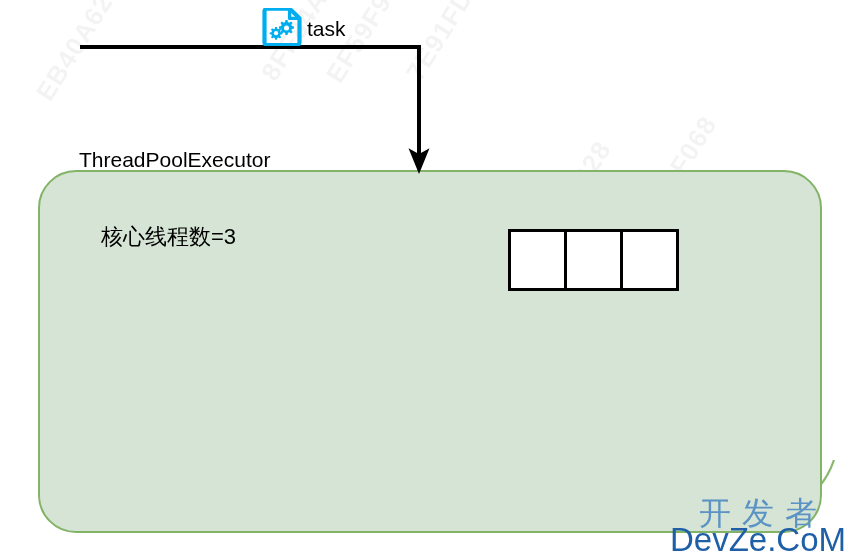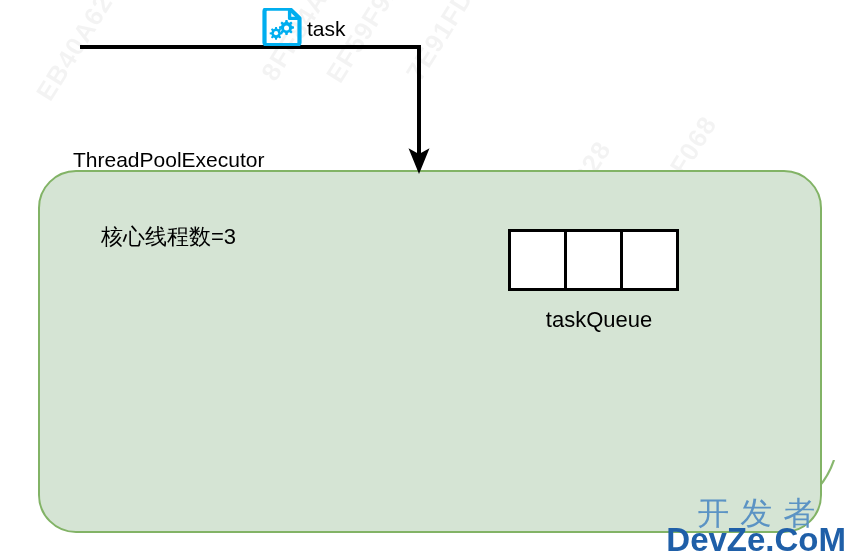--- a/index.html
+++ b/index.html
@@ -69,21 +69,21 @@
     top: 0;
     width: 852px;
     height: 560px;
     z-index: 4;
     pointer-events: none;
   }
 
   
   .tpe-label {
     position: absolute;
-    left: 73px;
+    left: 79px;
     top: 149px;
     font-size: 21px;
     color: #000000;
     line-height: 1;
     z-index: 6;
     white-space: nowrap;
   }
 
   
   .pool-box {
@@ -157,21 +157,21 @@
     color: #5b93c4;
     letter-spacing: 11px;
     font-family: "Liberation Sans", sans-serif;
     display: block;
     padding-left: 11px;
   }
   .site-wm-en {
     font-size: 33px;
     color: #1f5fa8;
     font-family: "Liberation Sans", sans-serif;
-    font-weight: 700;
+    font-weight: 400;
     display: block;
     margin-top: -6px;
     letter-spacing: 0px;
   }
   .site-wm-sweep {
     position: absolute;
     right: 8px;
     bottom: 10px;
     width: 150px;
     height: 90px;
@@ -198,21 +198,20 @@
 
   <div class="tpe-label">ThreadPoolExecutor</div>
 
   <div class="core-threads">核心线程数=3</div>
 
   <div class="queue">
     <div class="queue-cell"></div>
     <div class="queue-cell"></div>
     <div class="queue-cell"></div>
   </div>
-  <div class="queue-label">taskQueue</div>
 
   <svg class="connector" viewBox="0 0 852 560">
     <path d="M 82 47 L 419 47 L 419 153" stroke="#000000" stroke-width="4" fill="none" stroke-linecap="square"></path>
     <path d="M 419 172 L 410 150 L 419 155 L 428 150 Z" fill="#000000" stroke="#000000" stroke-width="1.5" stroke-linejoin="miter"></path>
   </svg>
 
   <div class="task-group">
     <svg class="task-icon" viewBox="0 0 46 38">
       <path d="M3.5 3.2 A2.6 2.6 0 0 1 6.1 0.6 L28.5 0.6 L38.5 10.3 L38.5 34.5 A2.6 2.6 0 0 1 35.9 37.1 L6.1 37.1 A2.6 2.6 0 0 1 3.5 34.5 Z" fill="none" stroke="#00aeef" stroke-width="4.2" stroke-linejoin="round"></path>
       <path d="M28.6 0.9 L28.6 10.4 L38.3 10.4" fill="none" stroke="#00aeef" stroke-width="3.4" stroke-linejoin="round"></path>

